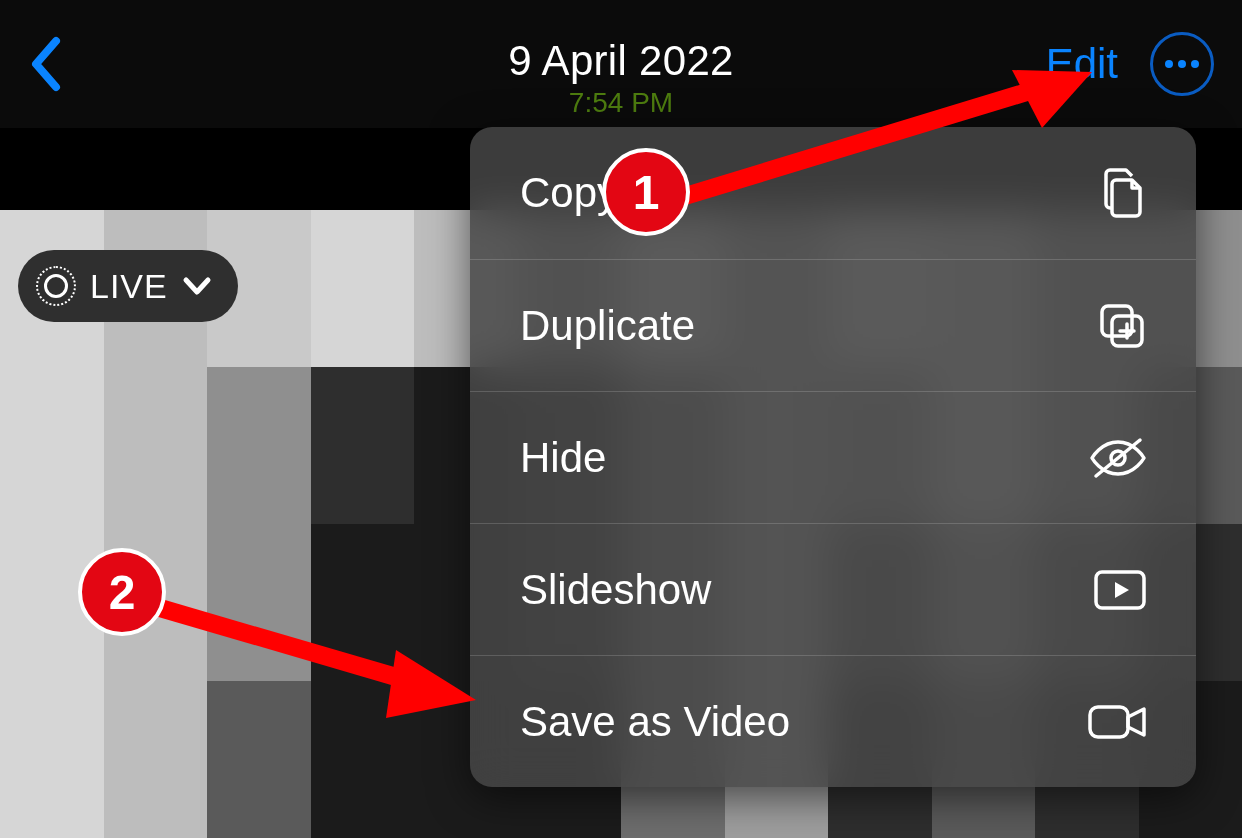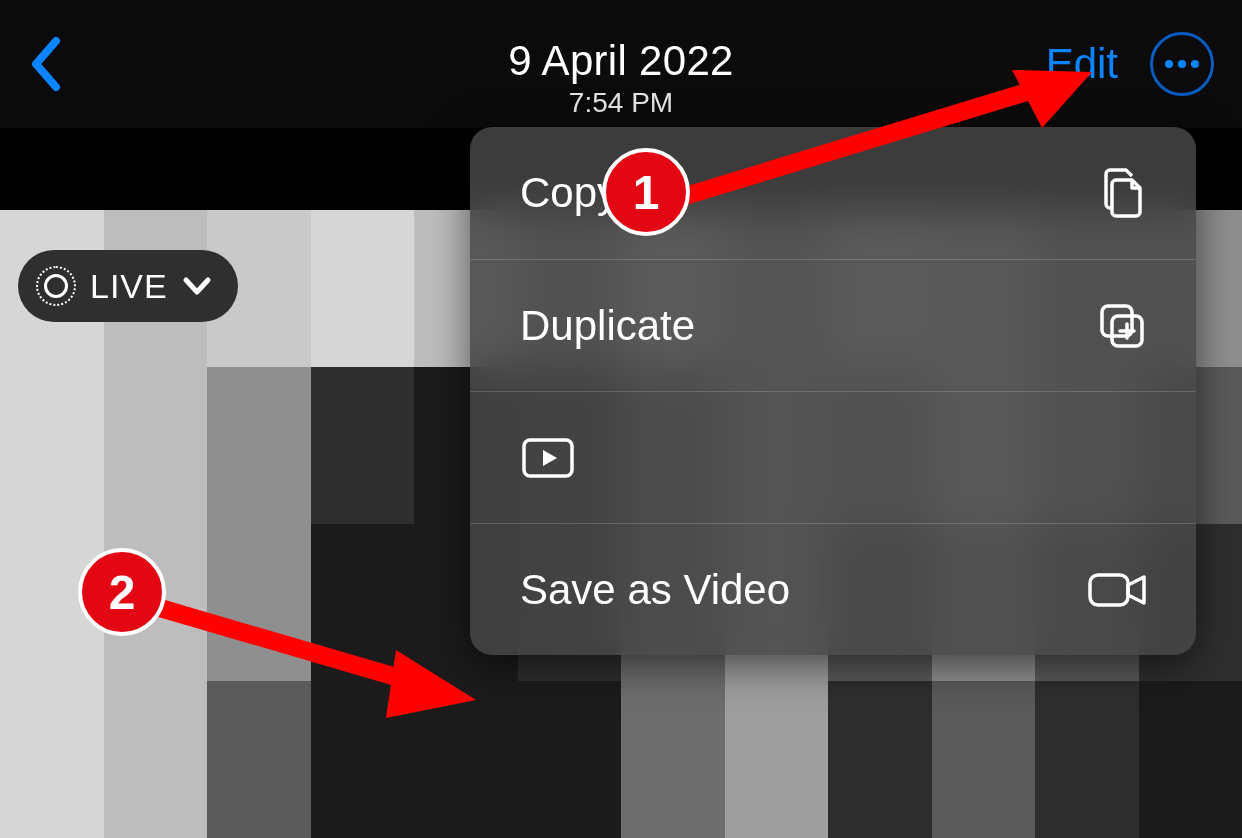--- a/index.html
+++ b/index.html
@@ -5,21 +5,21 @@
   html,body{margin:0;padding:0;width:1242px;height:838px;overflow:hidden;background:#000;font-family:-apple-system,"SF Pro Text","Helvetica Neue",Arial,sans-serif;-webkit-font-smoothing:antialiased;}
   *{box-sizing:border-box;}
 
   
   .nav{position:relative;height:128px;background:#0b0b0b;display:flex;align-items:center;justify-content:space-between;padding:0 28px;}
   .nav-left,.nav-right{display:flex;align-items:center;gap:32px;}
   .back-btn{color:#0a84ff;}
   .back-btn svg{display:block;}
   .nav-center{position:absolute;left:50%;transform:translateX(-50%);text-align:center;color:#fff;line-height:1.15;}
   .nav-title{font-size:42px;font-weight:400;letter-spacing:.3px;margin-top:28px;}
-  .nav-sub{font-size:28px;color:#e5e5e5;margin-top:2px;}
+  .nav-sub{font-size:28px;color:#4d7c0f;margin-top:2px;}
   .edit-btn{color:#0a84ff;font-size:42px;}
   .more-btn{width:64px;height:64px;border:3px solid #0a5cc2;border-radius:50%;display:flex;align-items:center;justify-content:center;color:#0a84ff;}
   .more-btn svg{display:block;}
 
   
   .photo-area{position:absolute;left:0;top:128px;right:0;bottom:0;background:#000;}
   .black-band{position:absolute;left:0;right:0;top:0;height:82px;background:#000;}
   .photo{position:absolute;left:0;top:82px;width:1242px;height:628px;background:#7d7d7d;overflow:hidden;}
   
   .photo .row{display:flex;height:25%;}
@@ -166,22 +166,33 @@
     <span class="icon">
       <svg width="52" height="52" viewBox="0 0 52 52" fill="none" stroke="#fff" stroke-width="3.5" stroke-linejoin="round">
         <rect x="6" y="6" width="30" height="30" rx="6"></rect>
         <rect x="16" y="16" width="30" height="30" rx="6"></rect>
         <line x1="31" y1="24" x2="31" y2="38" stroke-linecap="round"></line>
         <line x1="24" y1="31" x2="38" y2="31" stroke-linecap="round"></line>
       </svg>
     </span>
   </div>
 
-
-  <div class="menu-item">
+  <div class="menu-item">
+    <span>Hide</span>
+    <span class="icon">
+      <svg width="60" height="44" viewBox="0 0 60 44" fill="none" stroke="#fff" stroke-width="3.5" stroke-linecap="round" stroke-linejoin="round">
+        <path d="M4 22s9-16 26-16 26 16 26 16-9 16-26 16S4 22 4 22z"></path>
+        <circle cx="30" cy="22" r="7"></circle>
+        <line x1="8" y1="40" x2="52" y2="4"></line>
+      </svg>
+    </span>
+  </div>
+
+  <div class="menu-item">
+    <span>Slideshow</span>
     <span class="icon">
       <svg width="56" height="44" viewBox="0 0 56 44" fill="none" stroke="#fff" stroke-width="3.5" stroke-linejoin="round">
         <rect x="4" y="4" width="48" height="36" rx="6"></rect>
         <polygon points="23,14 23,30 37,22" fill="#fff" stroke="none"></polygon>
       </svg>
     </span>
   </div>
 
   <div class="menu-item">
     <span>Save as Video</span>

